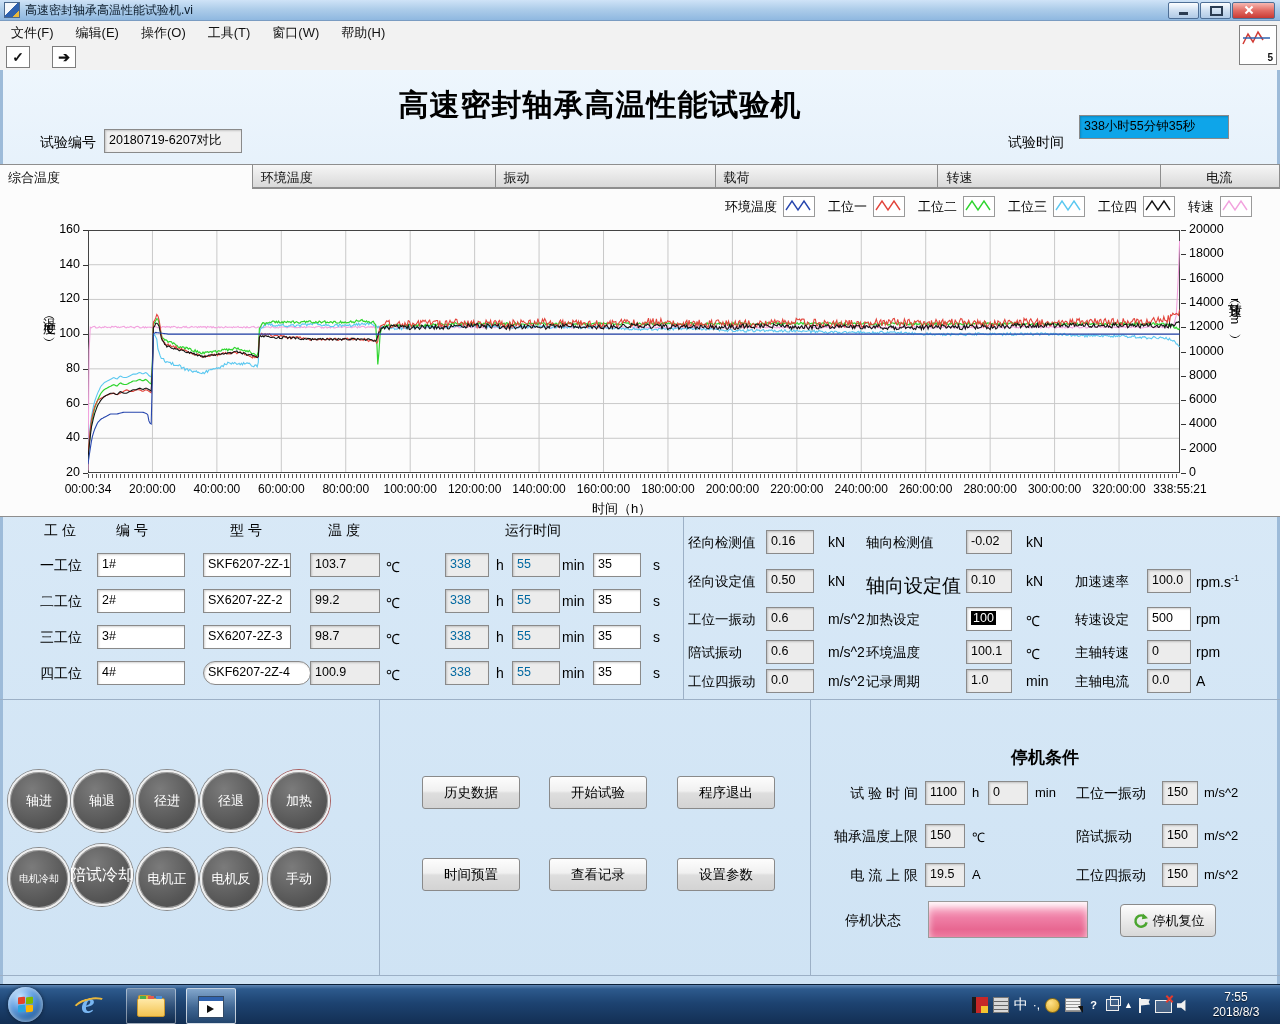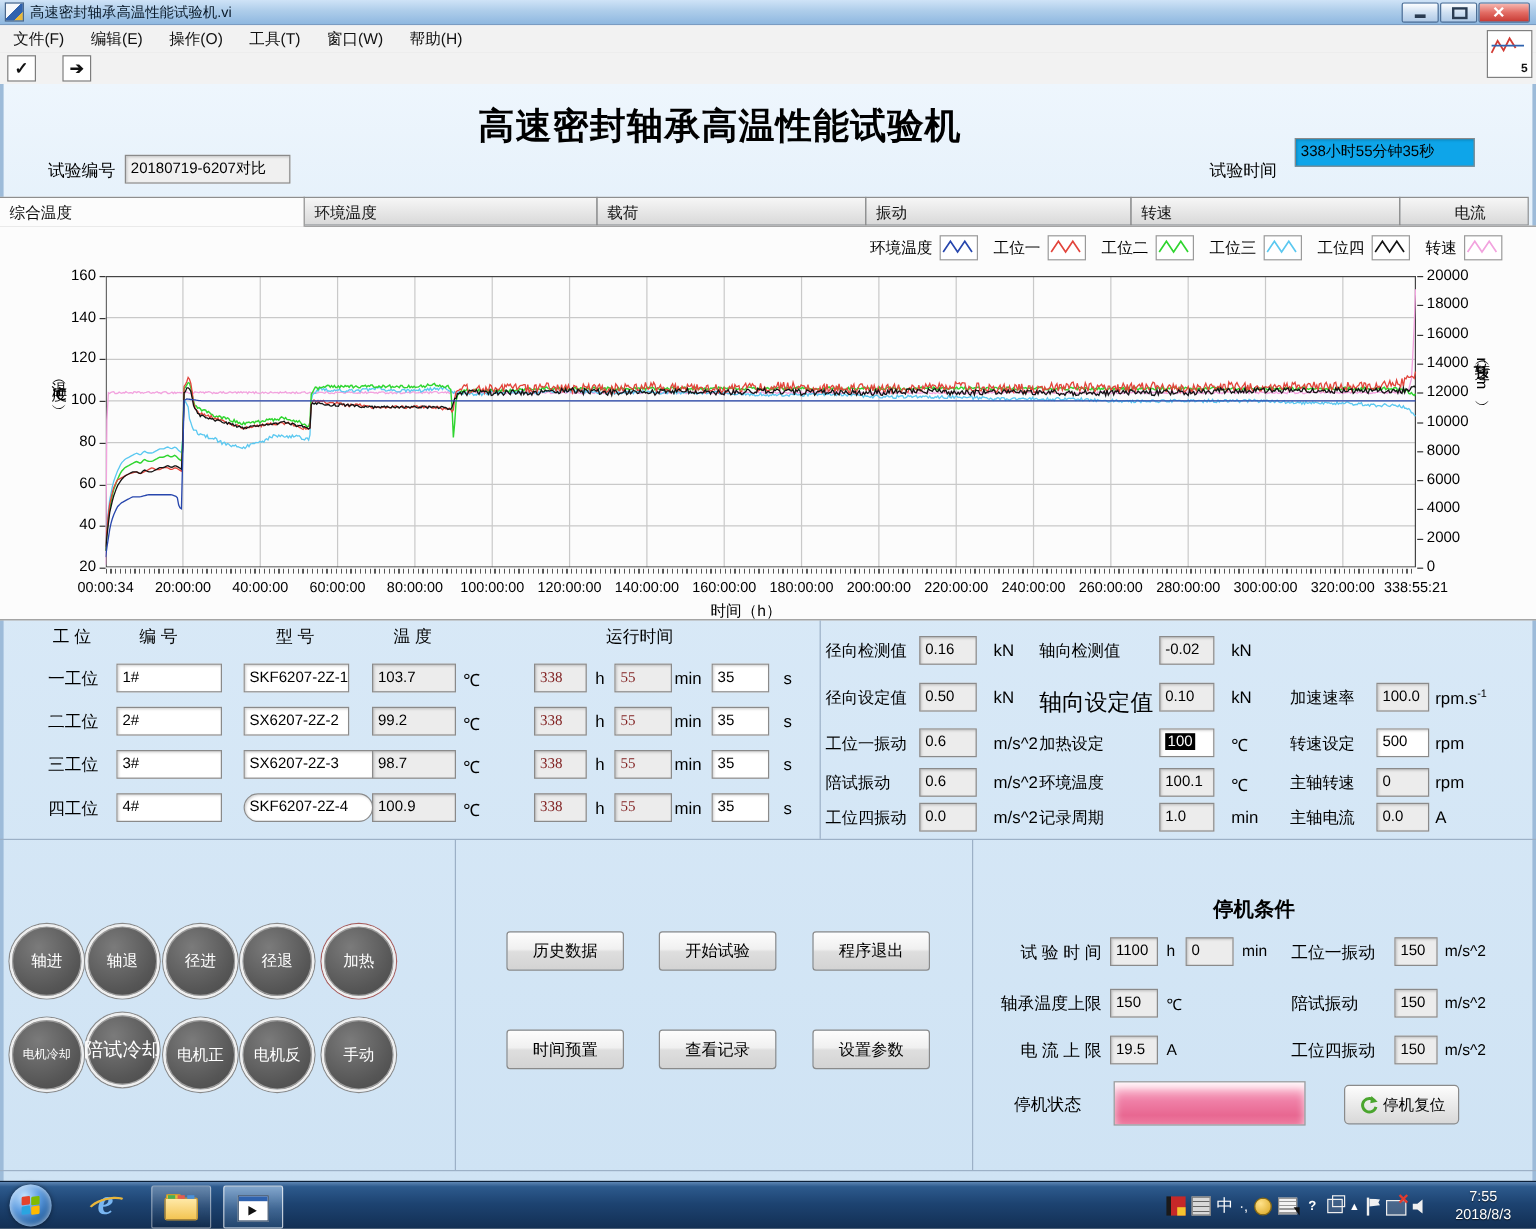--- a/index.html
+++ b/index.html
@@ -37,21 +37,21 @@
   .panel-bg{position:absolute;left:0;top:70px;width:1280px;height:914px;
     background:linear-gradient(180deg,#eef6fd 0%,#dcebf8 25%,#cfe3f4 100%);}
   .frame{position:absolute;top:70px;width:3px;height:914px;background:#9dbbd9;}
   .main-title{position:absolute;left:0;top:85px;width:1200px;text-align:center;
     font-size:30px;font-weight:bold;color:#000;letter-spacing:1px;}
   .lbl{position:absolute;font-size:14px;color:#000;white-space:nowrap;}
   .fld{position:absolute;height:24px;box-sizing:border-box;background:#ececec;border:1px solid #8a8a8a;
     box-shadow:inset 1px 1px 2px rgba(0,0,0,.18);font-size:12.5px;line-height:21px;padding-left:4px;
     color:#000;white-space:nowrap;overflow:hidden;}
   .fld.white{background:#fff;}
-  .fld.dim{color:#7f1d1d;font-family:Liberation Serif, serif;}
+  .fld.dim{color:#0369a1;}
   .sel{background:#000;color:#fff;padding:0 2px;}
   
   .tabs{position:absolute;left:0;top:164px;width:1280px;height:25px;display:flex;}
   .tab{box-sizing:border-box;height:24px;background:linear-gradient(180deg,#f6f6f6,#d9d9d9);
     border:1px solid #8e8e8e;margin-left:-1px;font-size:13px;padding:4px 0 0 8px;color:#111;}
   .tab.active{height:25px;background:#fcfcfc;border-bottom:none;position:relative;z-index:3;}
   .tabpage{position:absolute;left:0;top:188px;width:1280px;height:329px;background:#fcfcfc;
     border-top:1px solid #8e8e8e;border-bottom:1px solid #8e8e8e;box-sizing:border-box;}
   
   .legend{position:absolute;top:196px;right:28px;display:flex;gap:13px;align-items:center;z-index:4;}
@@ -188,24 +188,24 @@
 
   <div class="main-title">高速密封轴承高温性能试验机</div>
   <div class="lbl" style="left:40px;top:134px">试验编号</div>
   <div class="fld" style="left:104px;top:129px;width:138px;background:#f0f0f0">20180719-6207对比</div>
   <div class="lbl" style="left:1008px;top:134px">试验时间</div>
   <div class="fld" style="left:1079px;top:115px;width:150px;background:#0ea5e9">338小时55分钟35秒</div>
 
   <div class="tabs" id="tabs">
       <div class="tab active" style="width: 255px;">综合温度</div>
       <div class="tab" style="width: 245px;">环境温度</div>
+      <div class="tab" style="width: 222px;">振动</div>
       <div class="tab" style="width: 225px;">载荷</div>
-      <div class="tab" style="width: 222px;">振动</div>
       <div class="tab" style="width: 225px;">转速</div>
-      <div class="tab" style="width: 108px; padding-left: 45px;">电流</div>
+      <div class="tab" style="width: 120px; padding-left: 45px;">电流</div>
     </div>
   <div class="tabpage"></div>
   <div class="legend" id="legend">
       <div class="lg-item">
         <div>环境温度</div>
         <div class="lg-box"><svg width="28" height="17">
             <polyline points="2,13 8,4 14,13 20,4 26,13" fill="none" stroke="#2746ad" stroke-width="1.4"></polyline>
           </svg></div>
       </div>
       <div class="lg-item">
@@ -357,21 +357,21 @@
       <div class="fld" style="left: 310px; top: 589px; width: 70px;">99.2</div>
       <div class="lbl" style="left: 386px; top: 593px;">℃</div>
       <div class="fld dim" style="left: 445px; top: 589px; width: 44px;">338</div>
       <div class="lbl" style="left: 496px; top: 593px;">h</div>
       <div class="fld dim" style="left: 512px; top: 589px; width: 48px;">55</div>
       <div class="lbl" style="left: 562px; top: 593px;">min</div>
       <div class="fld white" style="left: 593px; top: 589px; width: 48px;">35</div>
       <div class="lbl" style="left: 653px; top: 593px;">s</div>
       <div class="lbl" style="left: 40px; top: 629px;">三工位</div>
       <div class="fld white" style="left: 97px; top: 625px; width: 88px;">3#</div>
-      <div class="fld white" style="left: 203px; top: 625px; width: 108px;">SX6207-2Z-3</div>
+      <div class="fld white" style="left: 203px; top: 625px; width: 88px;">SX6207-2Z-3</div>
       <div class="fld" style="left: 310px; top: 625px; width: 70px;">98.7</div>
       <div class="lbl" style="left: 386px; top: 629px;">℃</div>
       <div class="fld dim" style="left: 445px; top: 625px; width: 44px;">338</div>
       <div class="lbl" style="left: 496px; top: 629px;">h</div>
       <div class="fld dim" style="left: 512px; top: 625px; width: 48px;">55</div>
       <div class="lbl" style="left: 562px; top: 629px;">min</div>
       <div class="fld white" style="left: 593px; top: 625px; width: 48px;">35</div>
       <div class="lbl" style="left: 653px; top: 629px;">s</div>
       <div class="lbl" style="left: 40px; top: 665px;">四工位</div>
       <div class="fld white" style="left: 97px; top: 661px; width: 88px;">4#</div>

